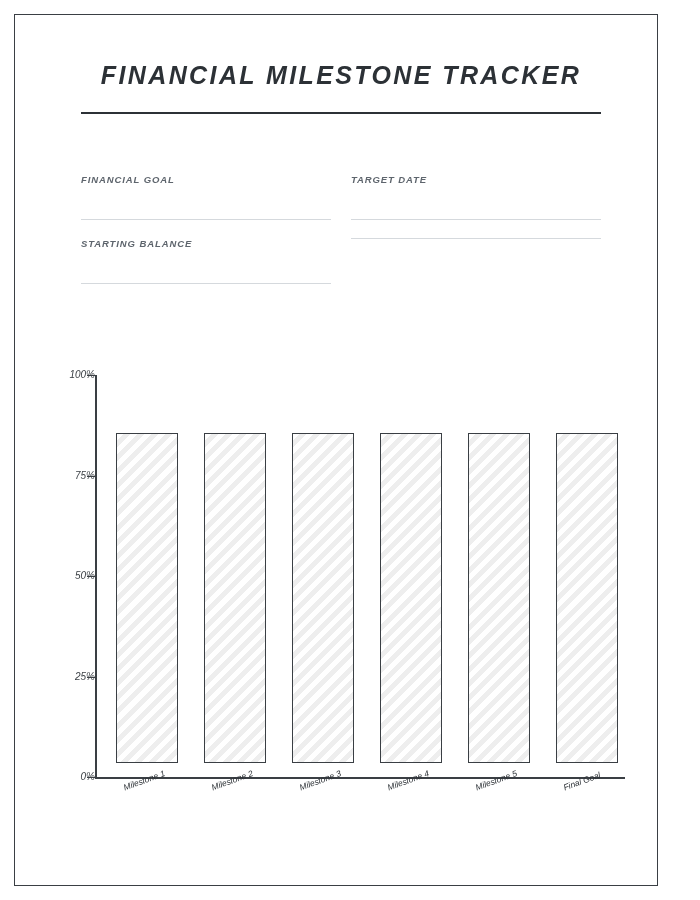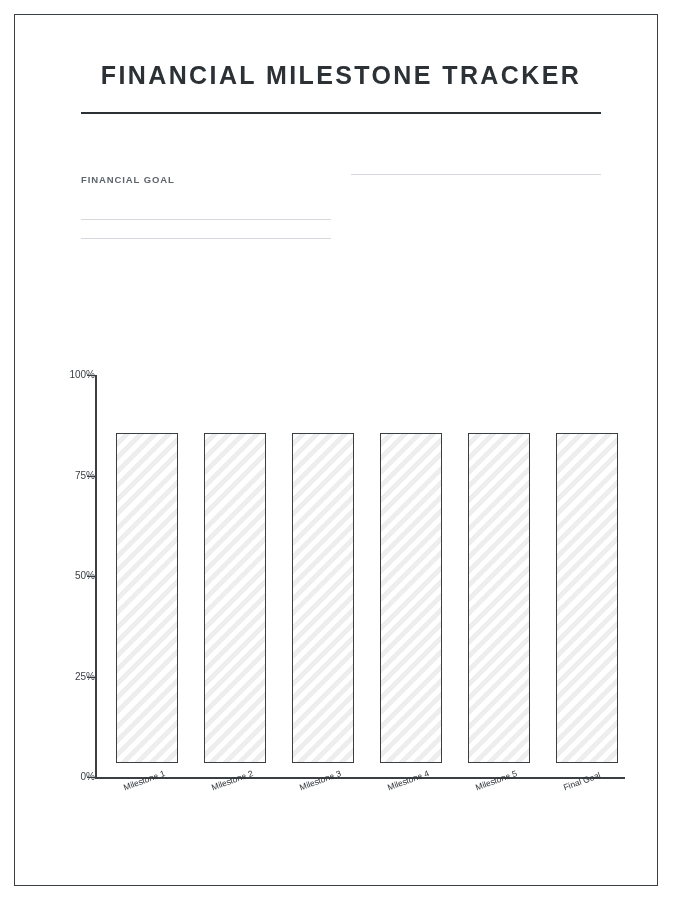--- a/index.html
+++ b/index.html
@@ -17,20 +17,21 @@
 
   .page {
     position: absolute;
     left: 14px;
     top: 14px;
     width: 644px;
     height: 872px;
     border: 1px solid #3a3f44;
     background: #ffffff;
     box-sizing: border-box;
+    font-style: italic;
   }
 
   .inner {
     position: absolute;
     left: 66px;
     top: 46px;
     width: 520px;
   }
 
   .doc-title {
@@ -172,20 +173,25 @@
   <div class="inner">
     <h1 class="doc-title">FINANCIAL MILESTONE TRACKER</h1>
     <div class="title-rule"></div>
 
     <div class="fields">
       <div class="field">
         <div class="field-label">FINANCIAL GOAL</div>
         <div class="field-line"></div>
       </div>
       <div class="field">
+        <div class="field-label">TARGET DATE</div>
+        <div class="field-line"></div>
+      </div>
+      <div class="field">
+        <div class="field-label">STARTING BALANCE</div>
         <div class="field-line"></div>
       </div>
       <div class="field">
         <div class="field-line"></div>
       </div>
     </div>
   </div>
 
   <div class="chart-wrap">
     <div class="chart" id="chart">

